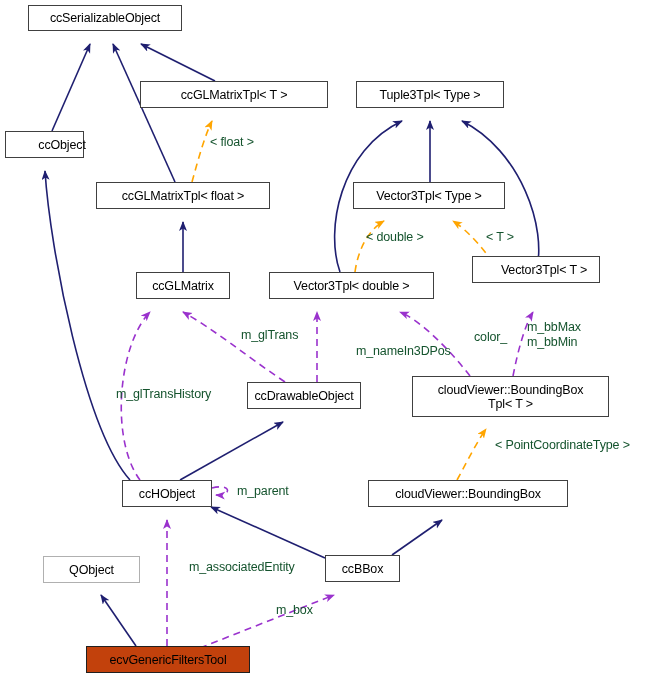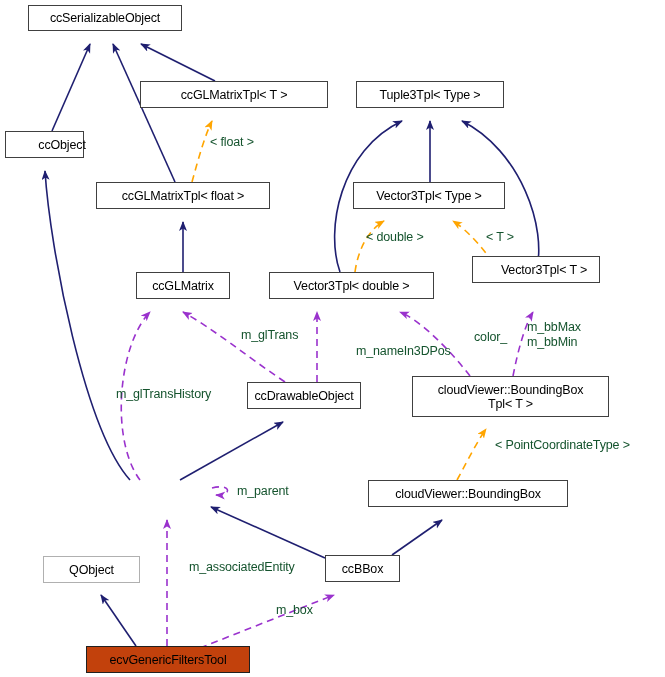--- a/index.html
+++ b/index.html
@@ -146,20 +146,23 @@
 
   <div class="node" style="left:247px; top:382px; width:114px; height:27px;">
     <span>ccDrawableObject</span>
   </div>
 
   <div class="node" style="left:412px; top:376px; width:197px; height:41px;">
     <span>cloudViewer::BoundingBox
 Tpl&lt; T &gt;</span>
   </div>
 
+  <div class="node" style="left:122px; top:480px; width:90px; height:27px;">
+    <span>ccHObject</span>
+  </div>
 
   <div class="node" style="left:368px; top:480px; width:200px; height:27px;">
     <span>cloudViewer::BoundingBox</span>
   </div>
 
   <div class="node light" style="left:43px; top:556px; width:97px; height:27px;">
     <span>QObject</span>
   </div>
 
   <div class="node" style="left:325px; top:555px; width:75px; height:27px;">

